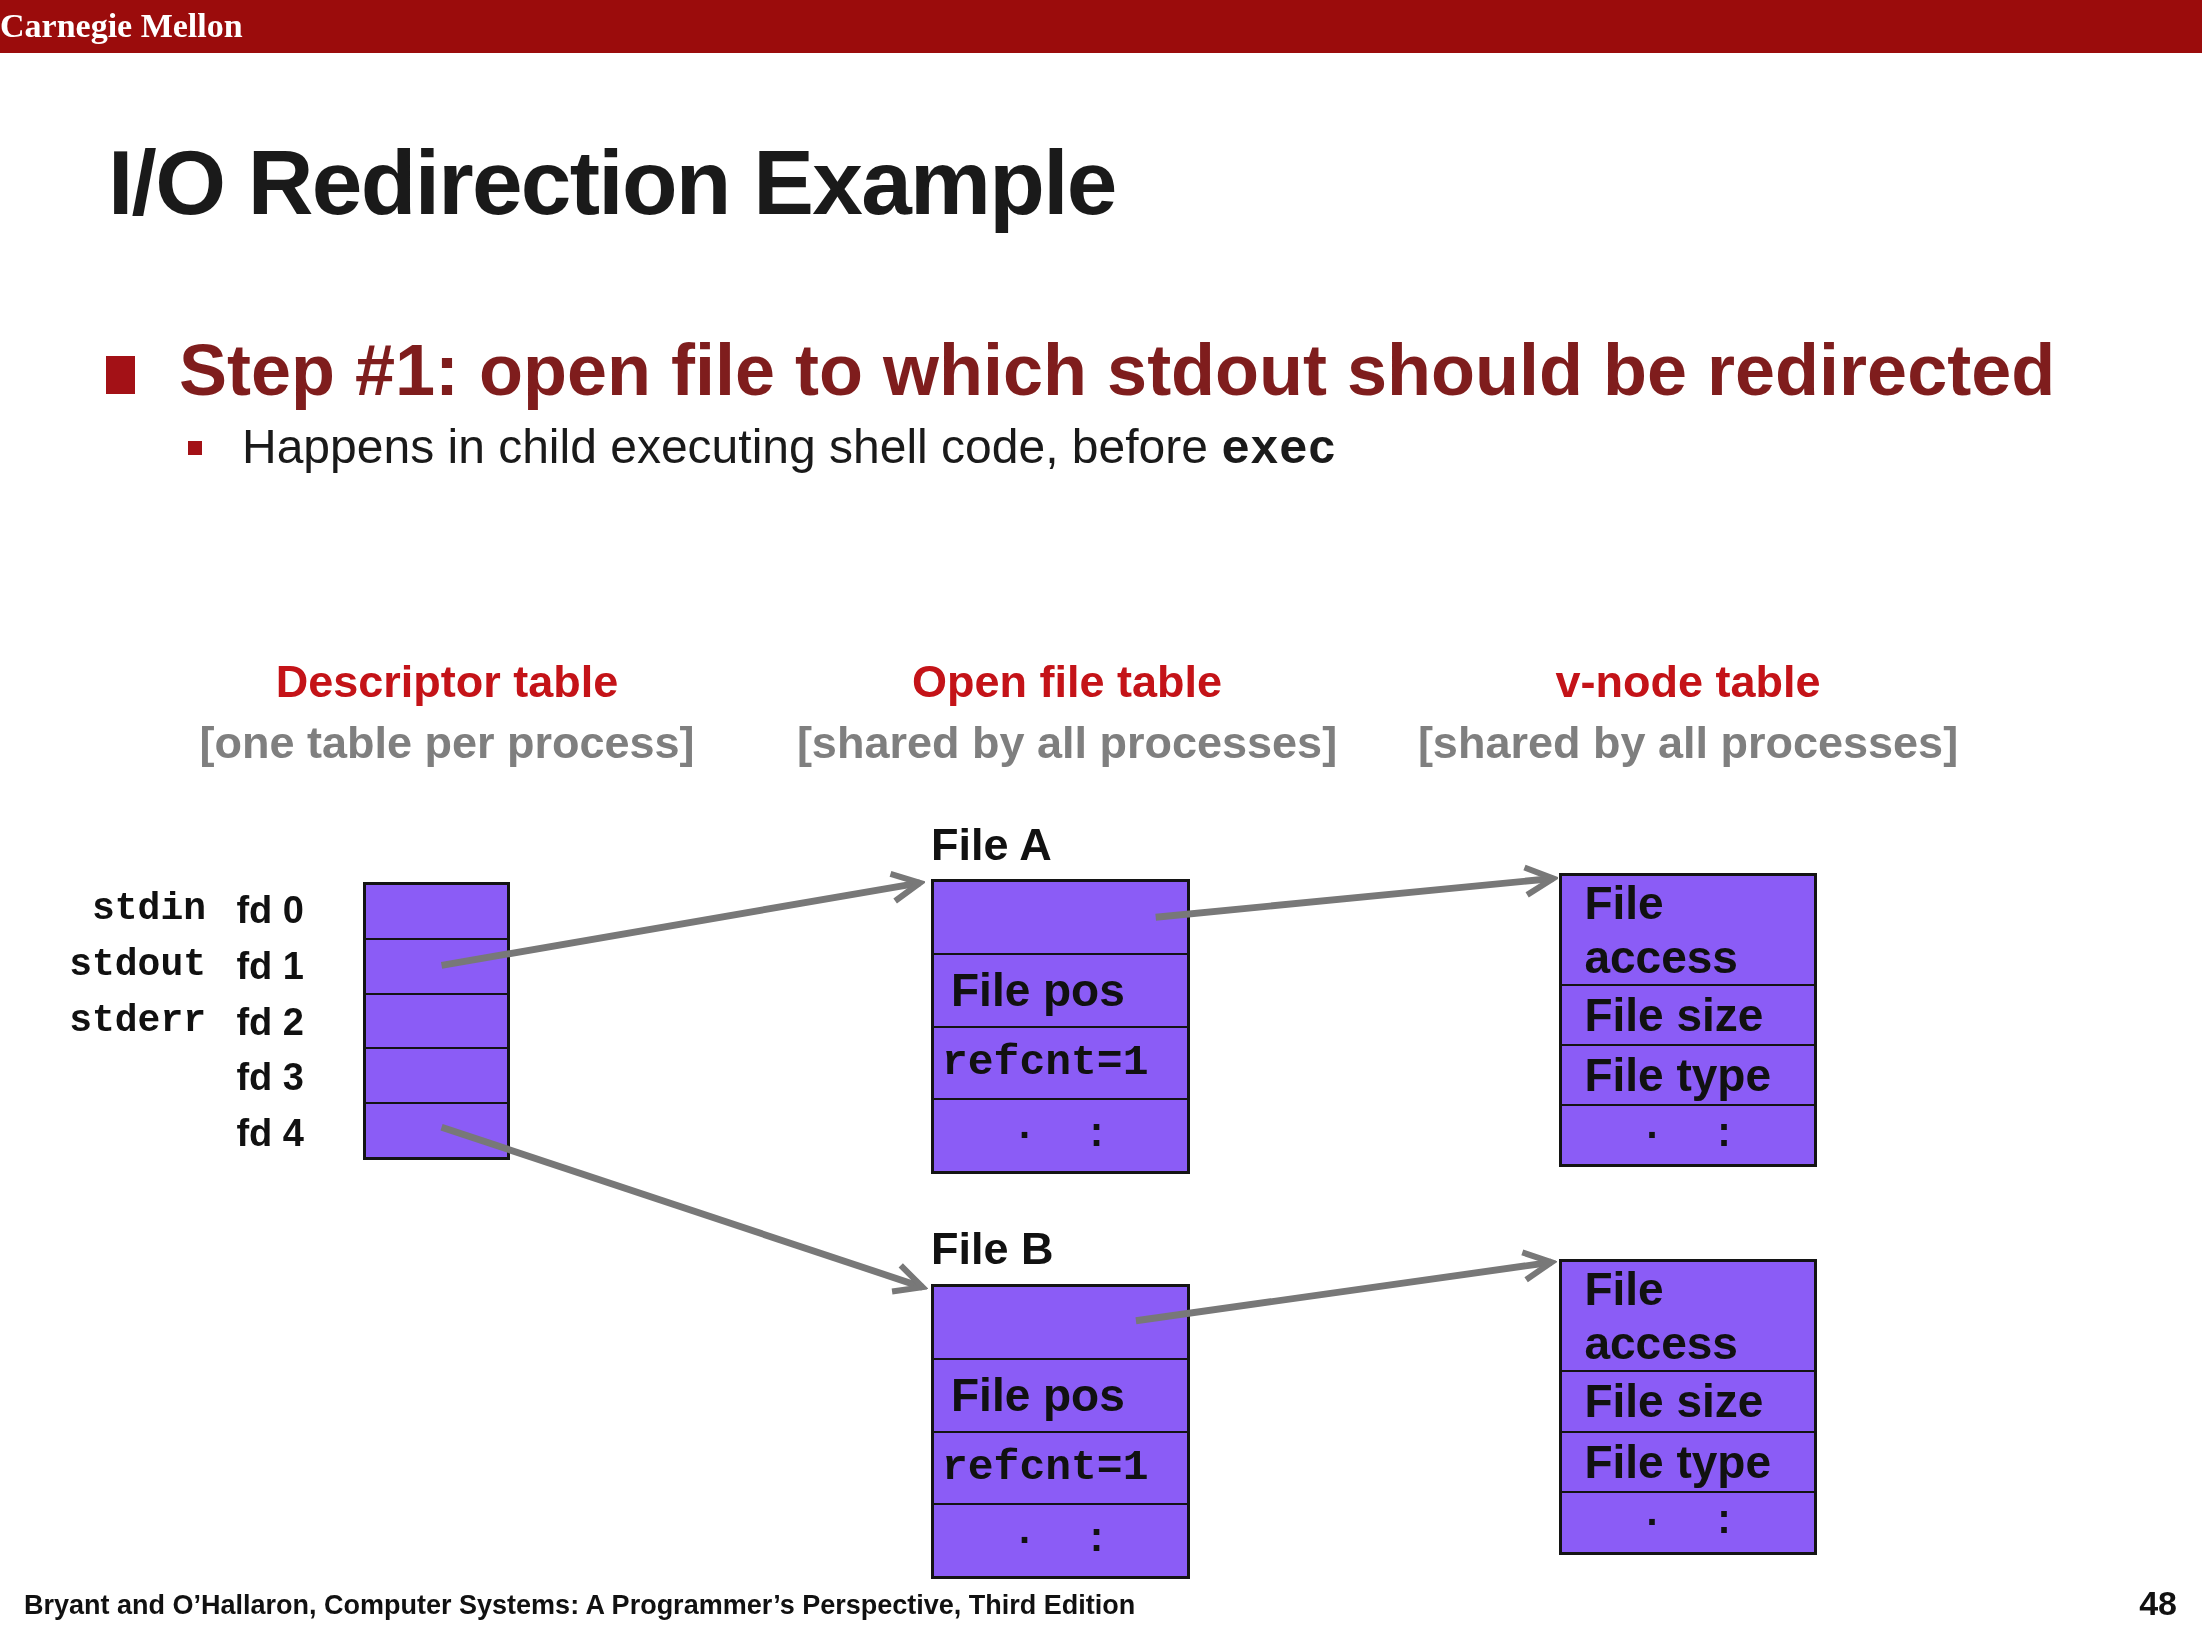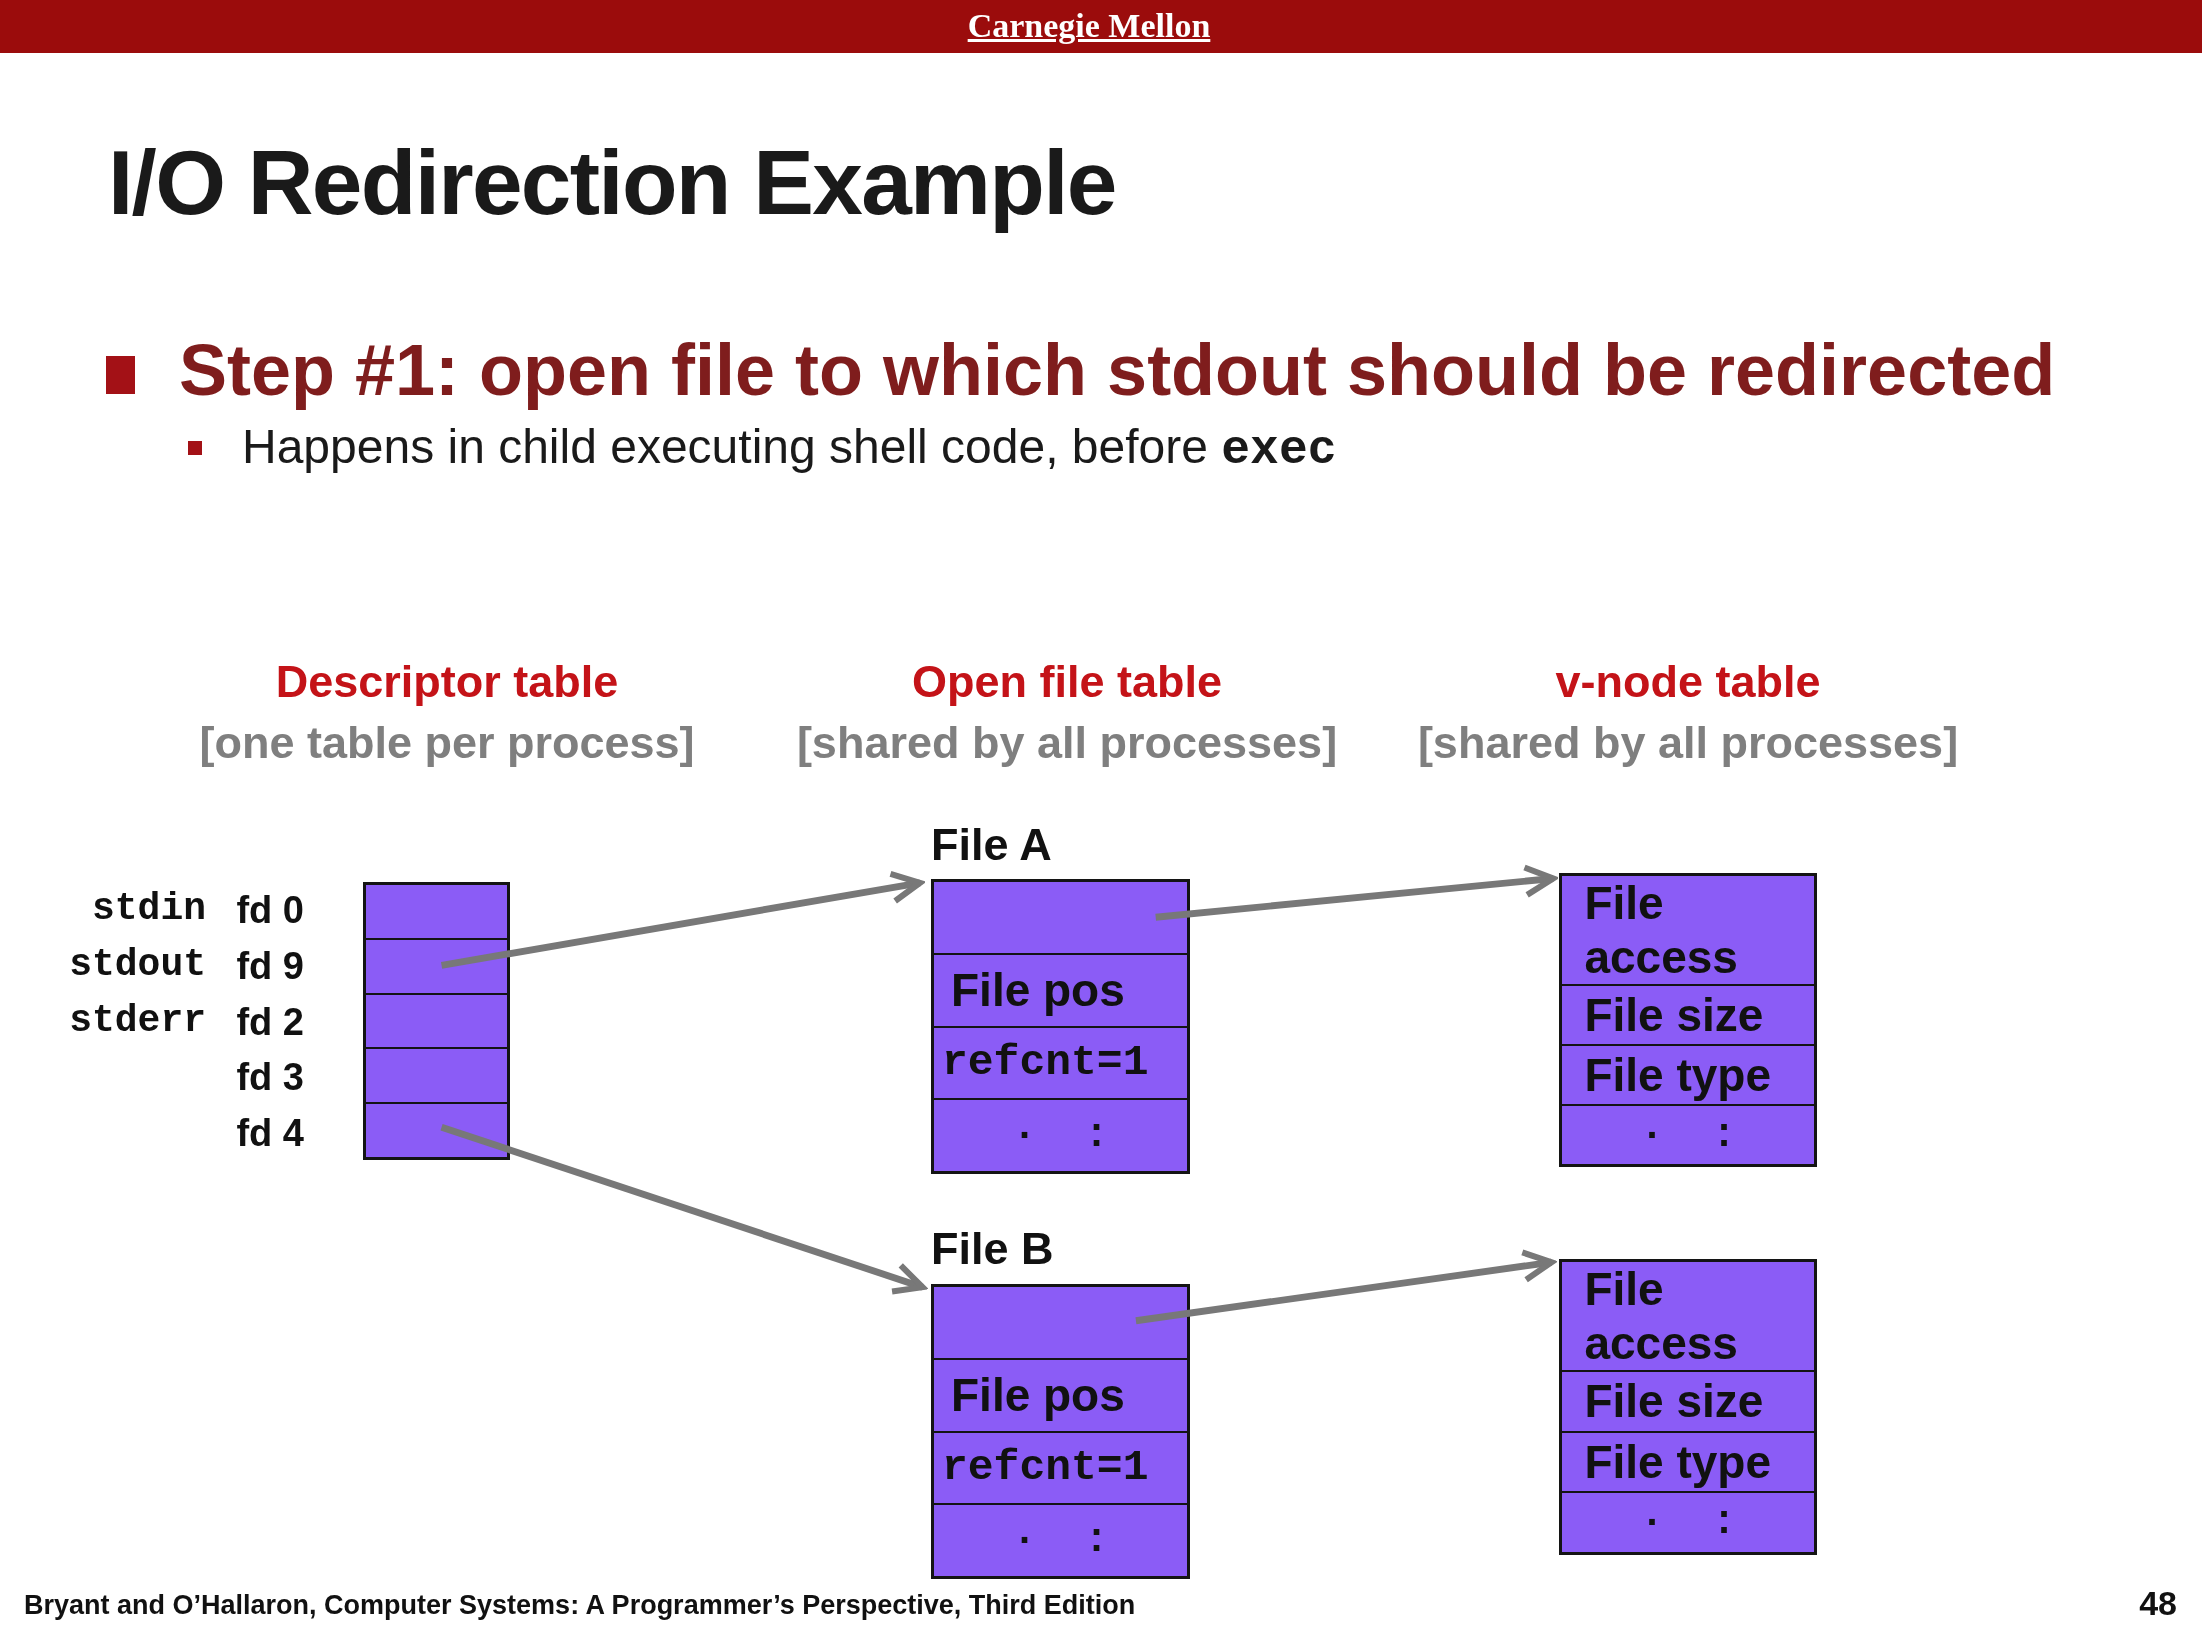--- a/index.html
+++ b/index.html
@@ -6,22 +6,22 @@
   body{
     width:2203px;height:1652px;position:relative;overflow:hidden;
     background:#ffffff;font-family:"Liberation Sans",sans-serif;
     -webkit-font-smoothing:antialiased;
   }
   .abs{position:absolute;}
 
   
   .banner{left:0;top:0;width:2203px;height:53px;background:#9b0c0c;}
   .banner-text{
-    left:0;top:6.9px;width:2178px;text-align:center;color:#ffffff;
-    font-family:"Liberation Serif",serif;font-weight:bold;font-size:34px;text-decoration:underline;
+    left:0;top:6.9px;width:2178px;text-align:left;color:#ffffff;
+    font-family:"Liberation Serif",serif;font-weight:bold;font-size:34px;
   }
 
   
   .slide-title{left:108px;top:131px;font-size:91px;font-weight:bold;color:#1a1a1a;letter-spacing:-1.7px;}
   .bullet-sq{left:106px;top:356px;width:29px;height:38px;background:#a31116;}
   .bullet-text{left:179px;top:329px;font-size:72px;font-weight:bold;color:#7f1d1d;}
   .subbullet-sq{left:188px;top:441px;width:13.8px;height:13.8px;background:#a31116;}
   .subbullet-text{left:242px;top:419px;font-size:48px;font-weight:normal;color:#1a1a1a;}
   .subbullet-text .code{font-family:"Liberation Mono",monospace;font-weight:bold;font-size:48px;}
 
@@ -74,21 +74,21 @@
 <div class="abs col-sub" style="left:146px;top:717px;">[one table per process]</div>
 <div class="abs col-head" style="left:766px;top:656px;">Open file table</div>
 <div class="abs col-sub" style="left:766px;top:717px;">[shared by all processes]</div>
 <div class="abs col-head" style="left:1387px;top:656px;">v-node table</div>
 <div class="abs col-sub" style="left:1387px;top:717px;">[shared by all processes]</div>
 
 <div class="abs std-label" style="left:0;top:887px;">stdin</div>
 <div class="abs std-label" style="left:0;top:943px;">stdout</div>
 <div class="abs std-label" style="left:0;top:999px;">stderr</div>
 <div class="abs fd-label" style="top:889px;">fd 0</div>
-<div class="abs fd-label" style="top:945px;">fd 9</div>
+<div class="abs fd-label" style="top:945px;">fd 1</div>
 <div class="abs fd-label" style="top:1001px;">fd 2</div>
 <div class="abs fd-label" style="top:1056px;">fd 3</div>
 <div class="abs fd-label" style="top:1112px;">fd 4</div>
 
 <div class="abs box-table" style="left:363px;top:882px;width:147px;height:278px;">
   <div class="row"></div>
   <div class="row"></div>
   <div class="row"></div>
   <div class="row"></div>
   <div class="row"></div>

